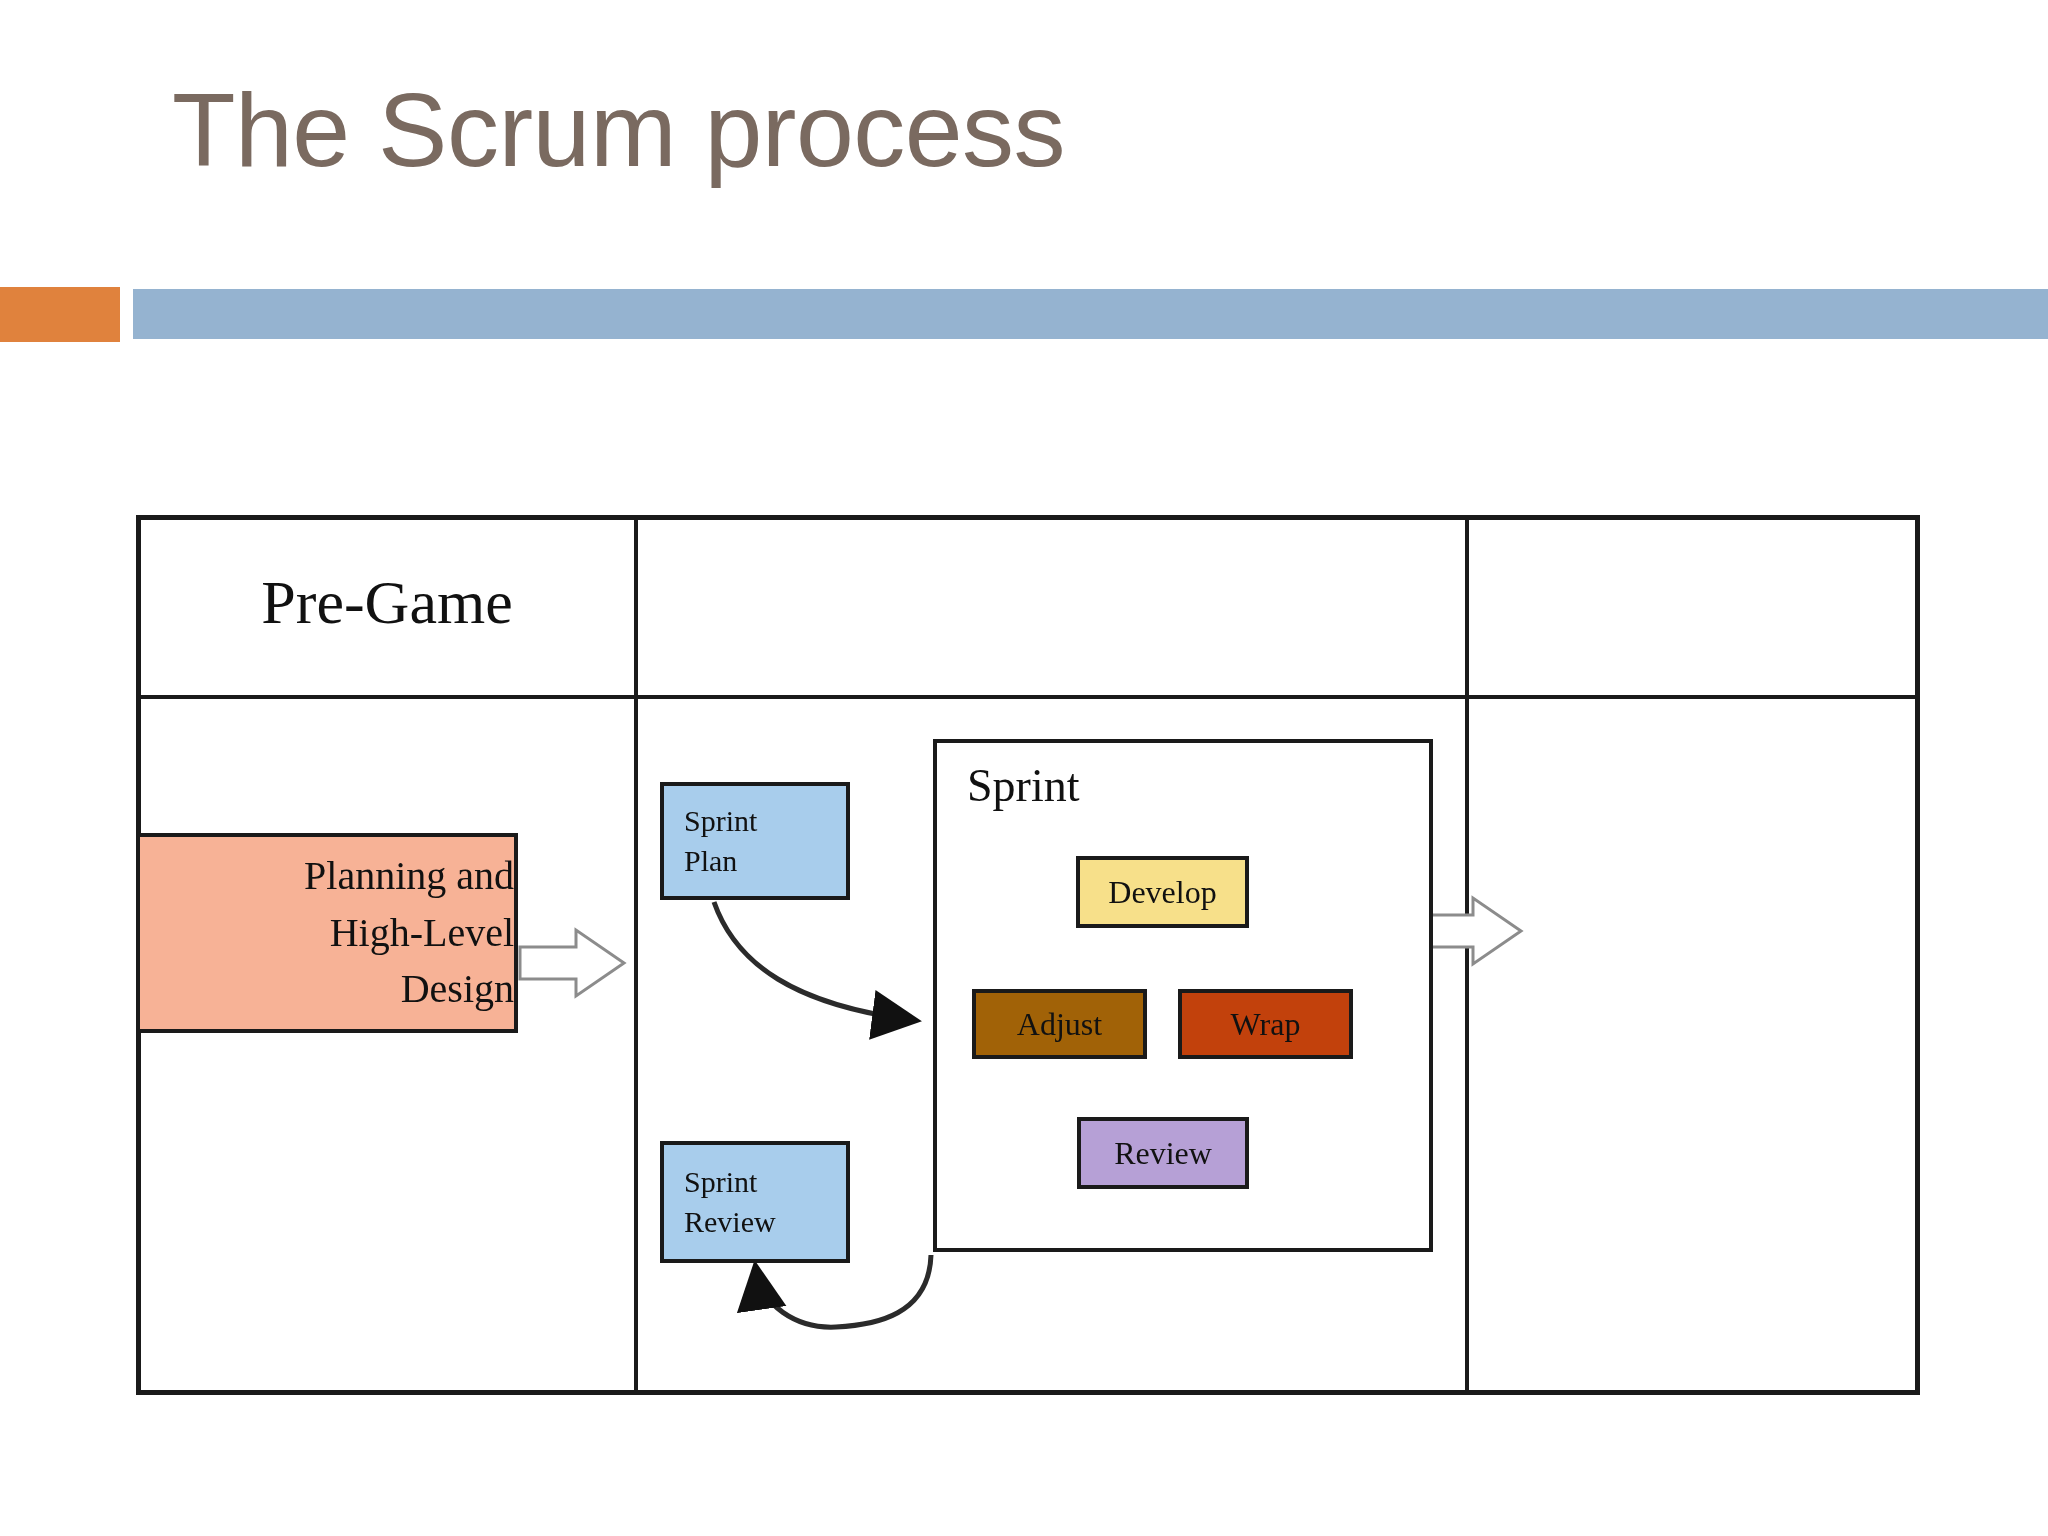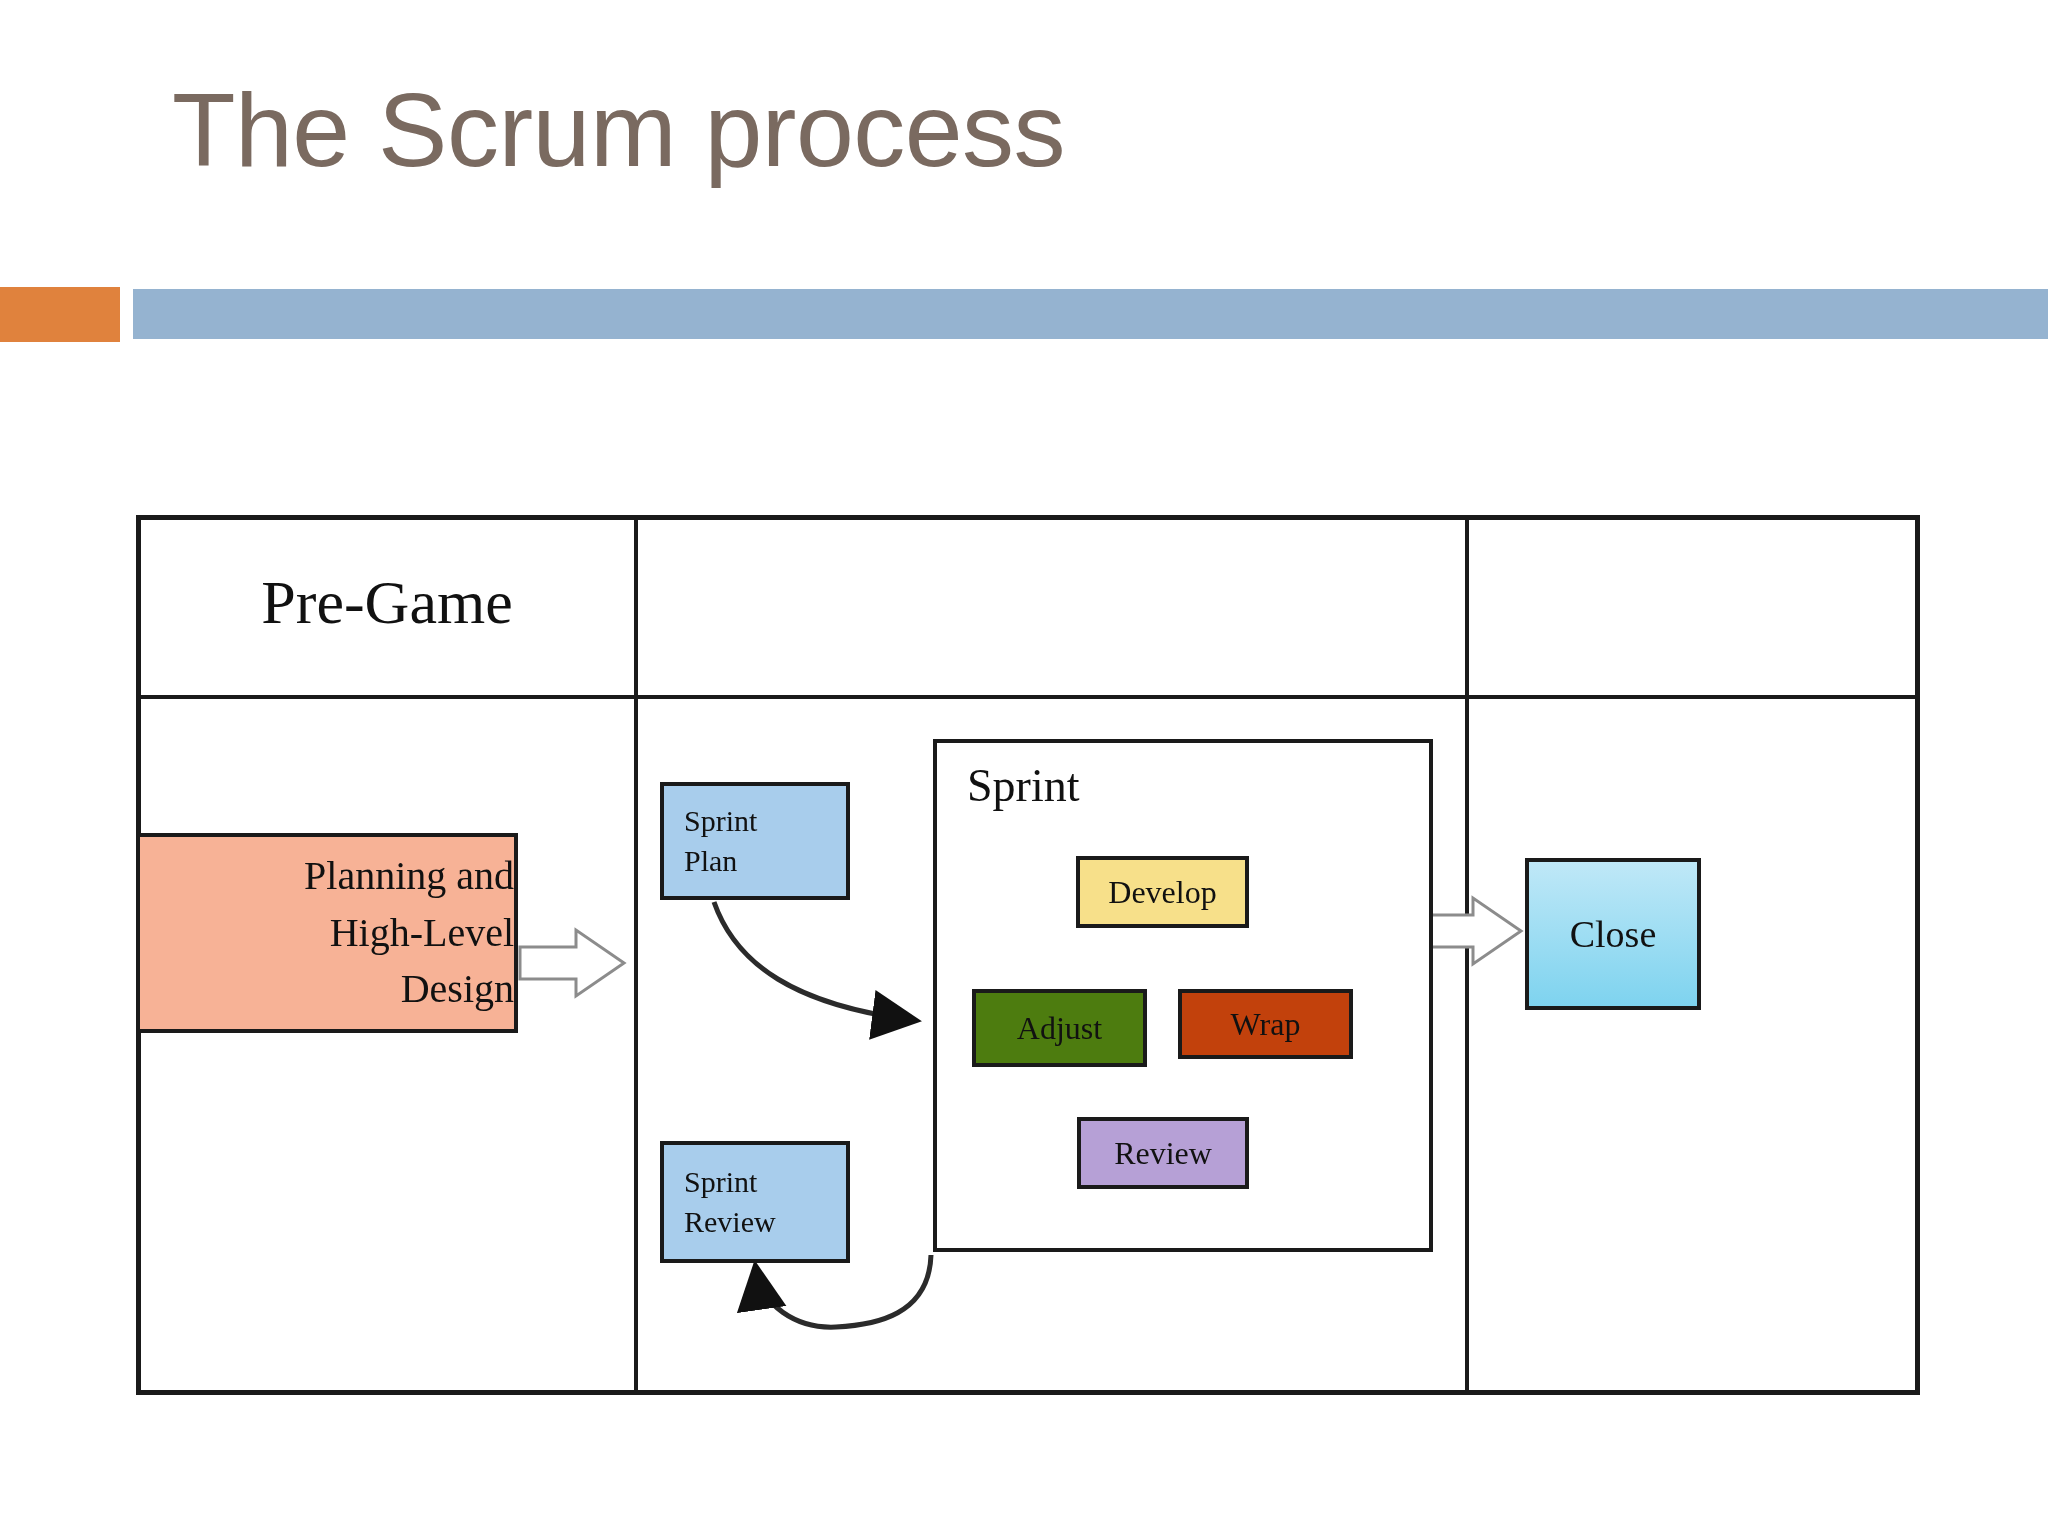--- a/index.html
+++ b/index.html
@@ -200,22 +200,22 @@
     width: 175px; height: 70px;
     background: #c2410c;
   }
   #node-review {
     left: 140px; top: 374px;
     width: 172px; height: 72px;
     background: #b6a0d6;
   }
   #node-adjust {
     left: 35px; top: 246px;
-    width: 175px; height: 78px;
-    background: #4d7c0f;
+    width: 175px; height: 70px;
+    background: #a16207;
   }
 
   
   #node-close {
     left: 1389px;
     top: 343px;
     width: 176px;
     height: 152px;
     background: linear-gradient(to bottom, #bfe8f7 0%, #7ed3ef 100%);
     font-size: 38px;
@@ -307,17 +307,14 @@
 
     <div class="cycle-node" id="node-review">
       <span class="node-label">Review</span>
     </div>
 
     <div class="cycle-node" id="node-adjust">
       <span class="node-label">Adjust</span>
     </div>
   </div>
 
-  <div class="node" id="node-close">
-    <span class="node-label">Close</span>
-  </div>
 
 </div>
 
 </body></html>

